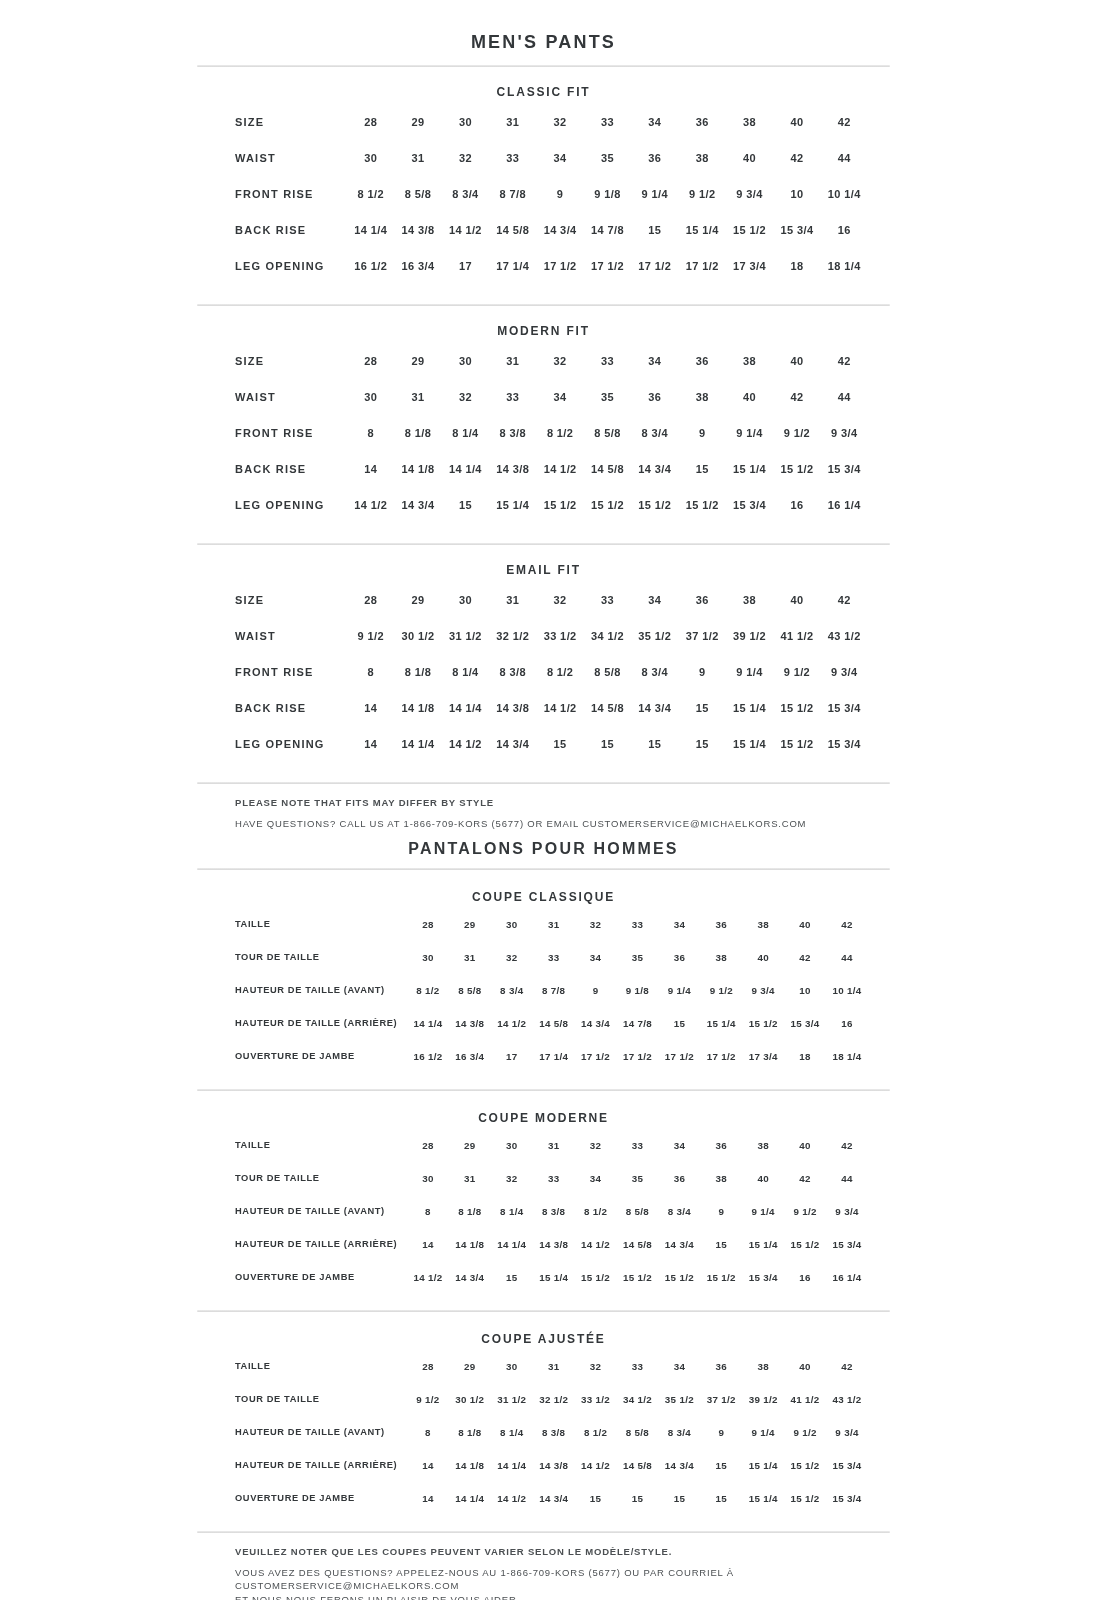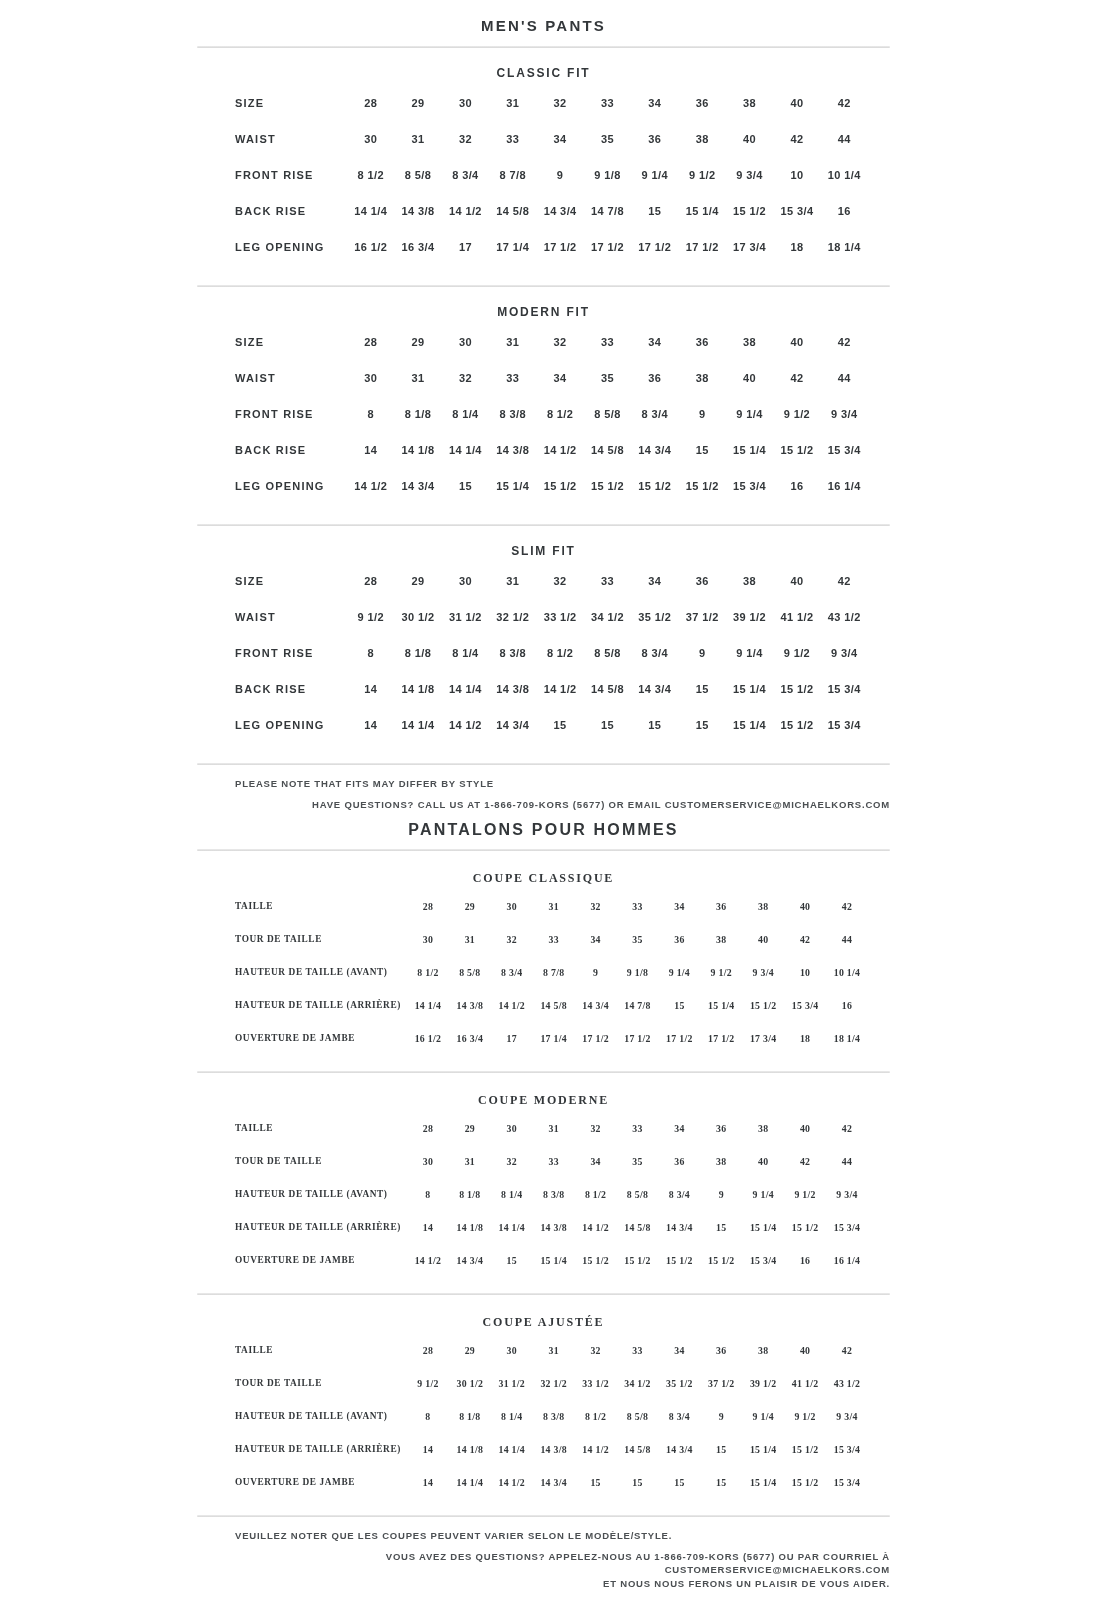--- a/index.html
+++ b/index.html
@@ -4,22 +4,22 @@
 <style>
   * { margin:0; padding:0; box-sizing:border-box; }
   html,body { background:#ffffff; }
   body {
     width:1113px; height:1600px; overflow:hidden;
     font-family:"Liberation Sans","DejaVu Sans",sans-serif;
     color:#33373a;
   }
   .content { width:693px; margin-left:197px; }
   .page-title {
-    padding-top:17px; text-align:center;
-    font-size:15px; font-weight:700; letter-spacing:2.2px; color:#33373a;
+    padding-top:32px; text-align:center;
+    font-size:18px; font-weight:700; letter-spacing:2.2px; color:#33373a;
   }
   .page-title.fr { padding-top:9px; font-size:16px; }
   .divider {
     height:2px; margin-top:12px;
     background:linear-gradient(180deg,#ececec,#d7d7d7);
     border-radius:1px;
   }
   .divider.d-tight { margin-top:10px; }
   .section-title {
     margin-top:18px; text-align:center;
@@ -35,28 +35,28 @@
   .tvals { flex:1; display:flex; }
   .tcell {
     flex:1; text-align:center; white-space:nowrap;
     font-size:11px; font-weight:700; letter-spacing:0.4px; color:#33373a;
   }
   .table.fr .trow { height:33px; }
   .table.fr { padding-top:4px; }
   .table.fr .tlabel { width:172px; font-size:9.3px; letter-spacing:0.6px; }
   .table.fr .tcell { font-size:9.8px; letter-spacing:0.3px; }
   .en-sec-pad { padding-bottom:10px; }
-  .fr-sec-pad { padding-bottom:6px;font-family:Liberation Serif, serif; }
+  .fr-sec-pad { padding-bottom:6px; }
   .notes { padding-left:38px; }
   .note-line {
     margin-top:13px;
     font-size:9.5px; font-weight:700; letter-spacing:0.8px; color:#4b4f52;
   }
   .note-block { margin-top:9px; line-height:13.5px;
-    font-size:9.5px; font-weight:700; letter-spacing:0.8px; color:#4b4f52;text-align:right; }
+    font-size:9.5px; font-weight:400; letter-spacing:0.8px; color:#4b4f52; }
 </style>
 </head>
 <body>
 
 <div class="content">
 
   <h1 class="page-title">MEN'S PANTS</h1>
   <div class="divider"></div>
 
   <section class="en-section en-sec-pad">
@@ -227,21 +227,21 @@
             <div class="tcell">15 3/4</div>
             <div class="tcell">16</div>
             <div class="tcell">16 1/4</div>
           </div>
         </div>
       </div>
   </section>
   <div class="divider d-tight"></div>
 
   <section class="en-section en-sec-pad">
-    <h2 class="section-title">SLIM FIT</h2>
+    <h2 class="section-title">EMAIL FIT</h2>
     <div class="table en">
         <div class="trow">
           <div class="tlabel">SIZE</div>
           <div class="tvals">
             <div class="tcell">28</div>
             <div class="tcell">29</div>
             <div class="tcell">30</div>
             <div class="tcell">31</div>
             <div class="tcell">32</div>
             <div class="tcell">33</div>

